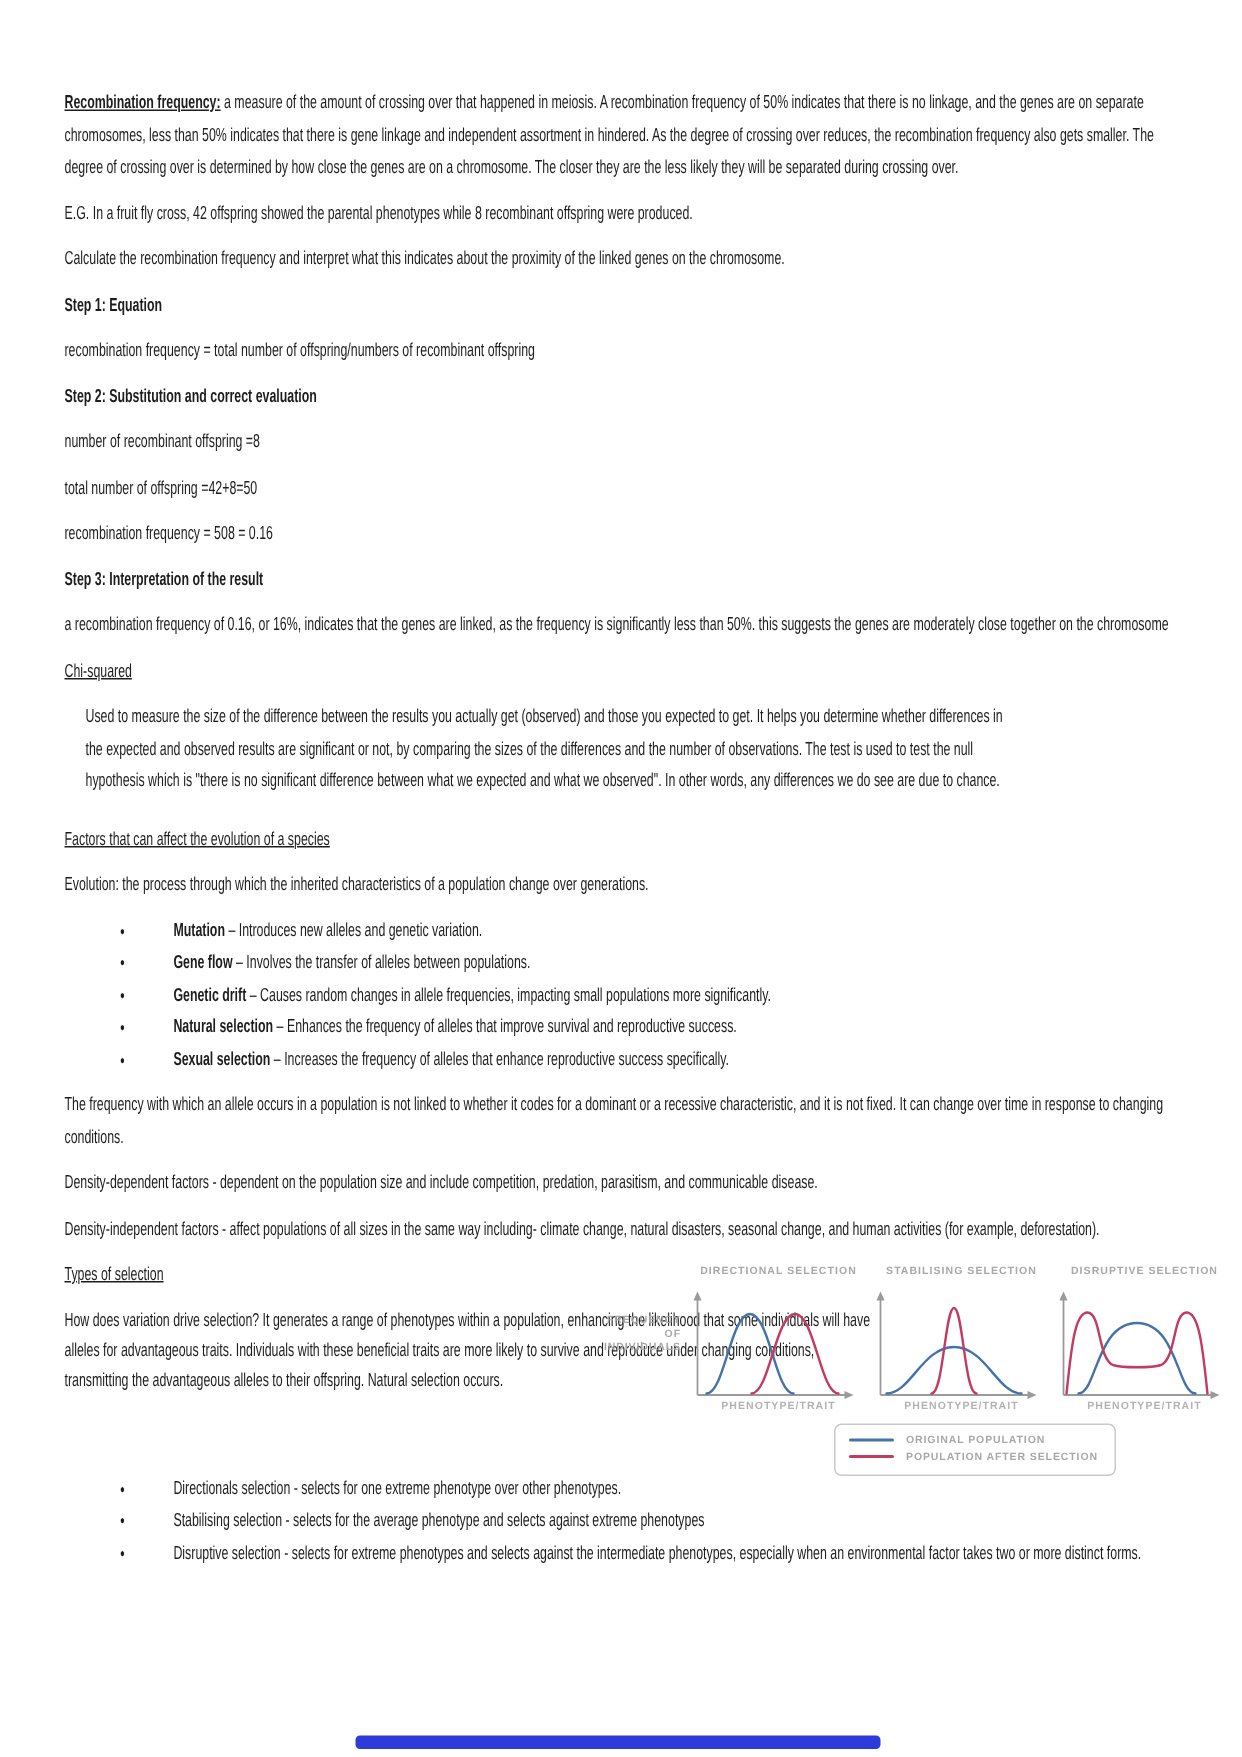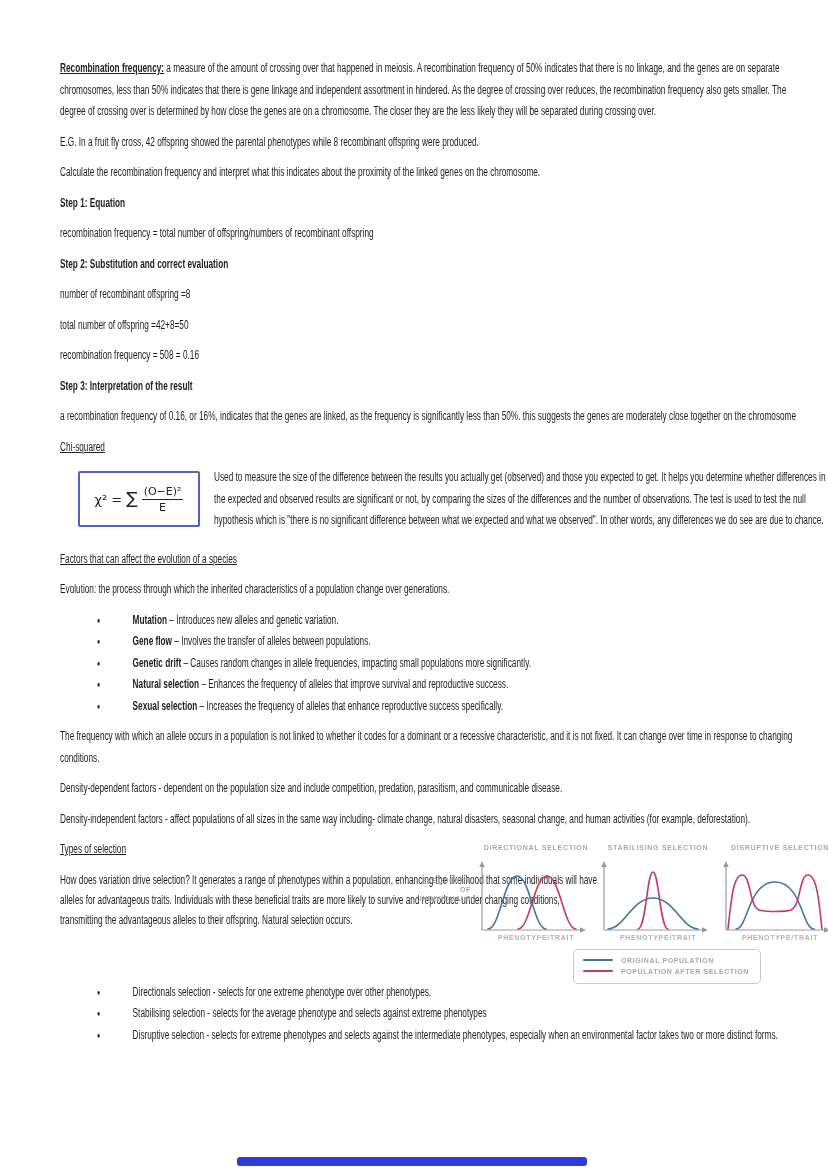--- a/index.html
+++ b/index.html
@@ -1,20 +1,20 @@
 <!DOCTYPE html>
 <html><head>
 <meta charset="utf-8">
 <style>
   html,body{margin:0;padding:0;}
   body{
     width:828px;height:1171px;position:relative;background:#ffffff;overflow:hidden;
     font-family:"Liberation Sans","DejaVu Sans",sans-serif;color:#1d1d1d;
   }
-  .content{position:absolute;left:60px;top:58px;width:743px;}
+  .content{position:absolute;left:43px;top:58px;width:743px;}
   
   .tx{transform:scaleX(0.66);transform-origin:0 0;width:1126px;}
   p{margin:0 0 9px 0;font-size:12.5px;line-height:21.5px;}
   .bold{font-weight:700;}
   .u{text-decoration:underline;}
   h3{margin:0 0 9px 0;font-size:12.5px;line-height:21.5px;font-weight:400;text-decoration:underline;}
   h4{margin:0 0 9px 0;font-size:12.5px;line-height:21.5px;font-weight:700;}
 
   
   .chi-row{display:flex;align-items:flex-start;margin:3px 0 8px 0;}
@@ -90,31 +90,20 @@
     <p>total number of offspring =42+8=50</p>
     <p>recombination frequency = 508 = 0.16</p>
 
     <h4>Step 3: Interpretation of the result</h4>
     <p>a recombination frequency of 0.16, or 16%, indicates that the genes are linked, as the frequency is significantly less than 50%. this suggests the genes are moderately close together on the chromosome</p>
 
     <h3>Chi-squared</h3>
   </div>
 
   <div class="chi-row">
-    <div class="formula-box" id="formulaBox" style="border-color: rgb(82, 99, 200);">
-      <div class="formula">
-        <span class="f-lhs">χ²</span>
-        <span class="f-eq">=</span>
-        <span class="f-sigma">∑</span>
-        <span class="f-frac">
-          <span class="f-num">(O−E)²</span>
-          <span class="f-den">E</span>
-        </span>
-      </div>
-    </div>
     <div class="chi-desc">
       <div class="tx">
           <p>Used to measure the size of the difference between the results you actually get (observed) and those you expected to get. It helps you determine whether differences in the expected and observed results are significant or not, by comparing the sizes of the differences and the number of observations. The test is used to test the null hypothesis which is "there is no significant difference between what we expected and what we observed". In other words, any differences we do see are due to chance.</p>
         </div>
     </div>
   </div>
 
   <div class="tx">
     <h3>Factors that can affect the evolution of a species</h3>
     <p>Evolution: the process through which the inherited characteristics of a population change over generations.</p>

